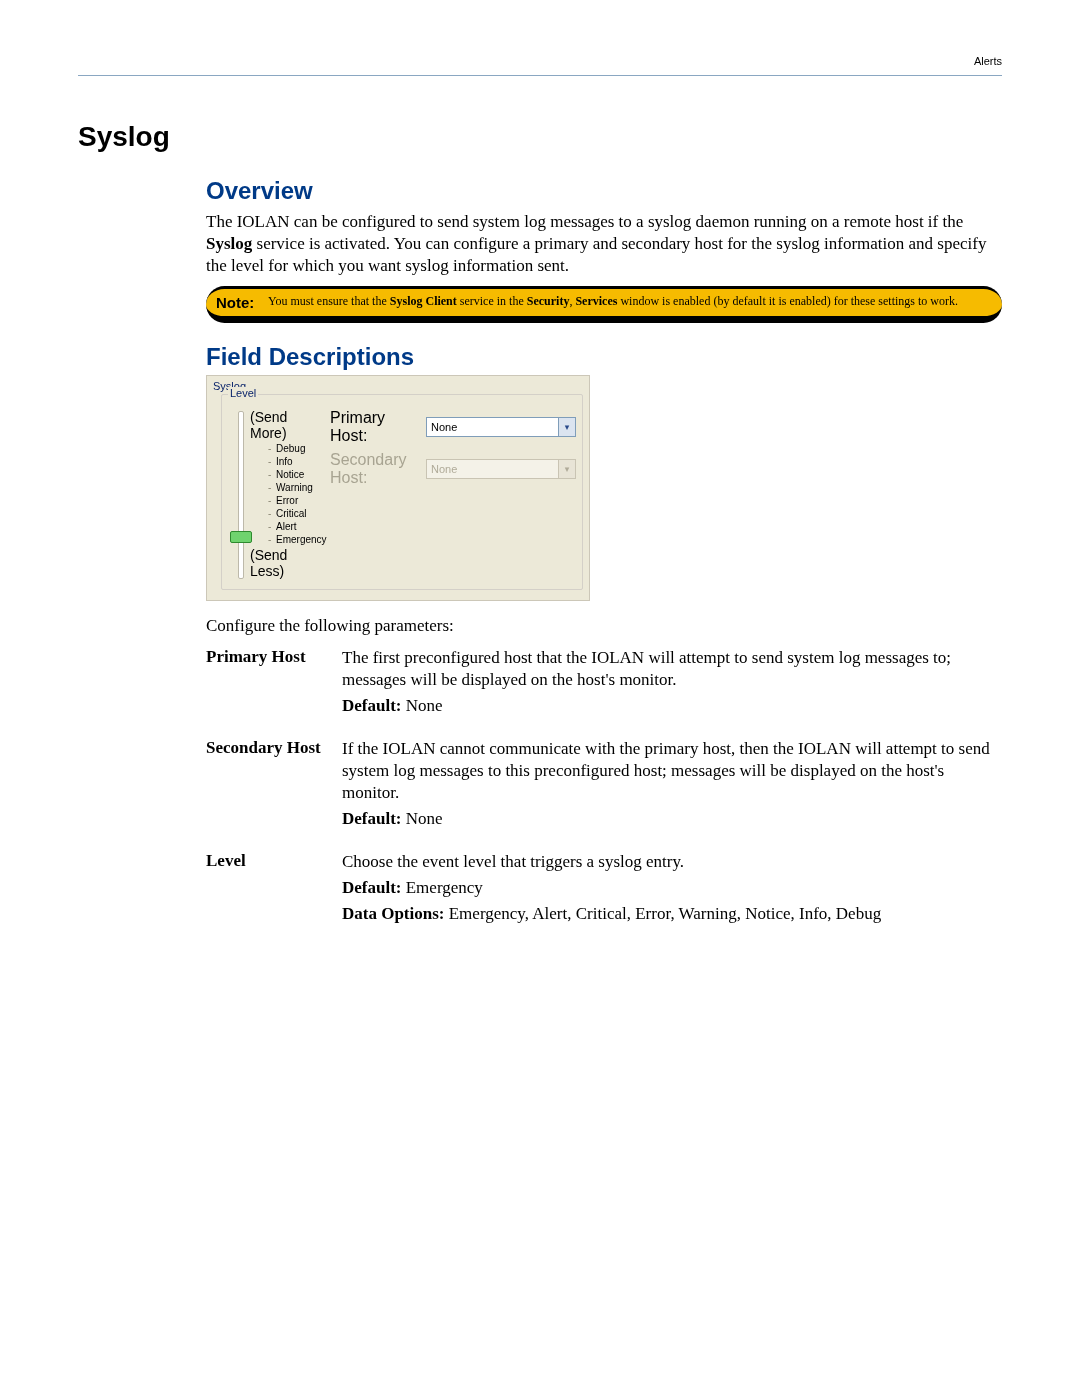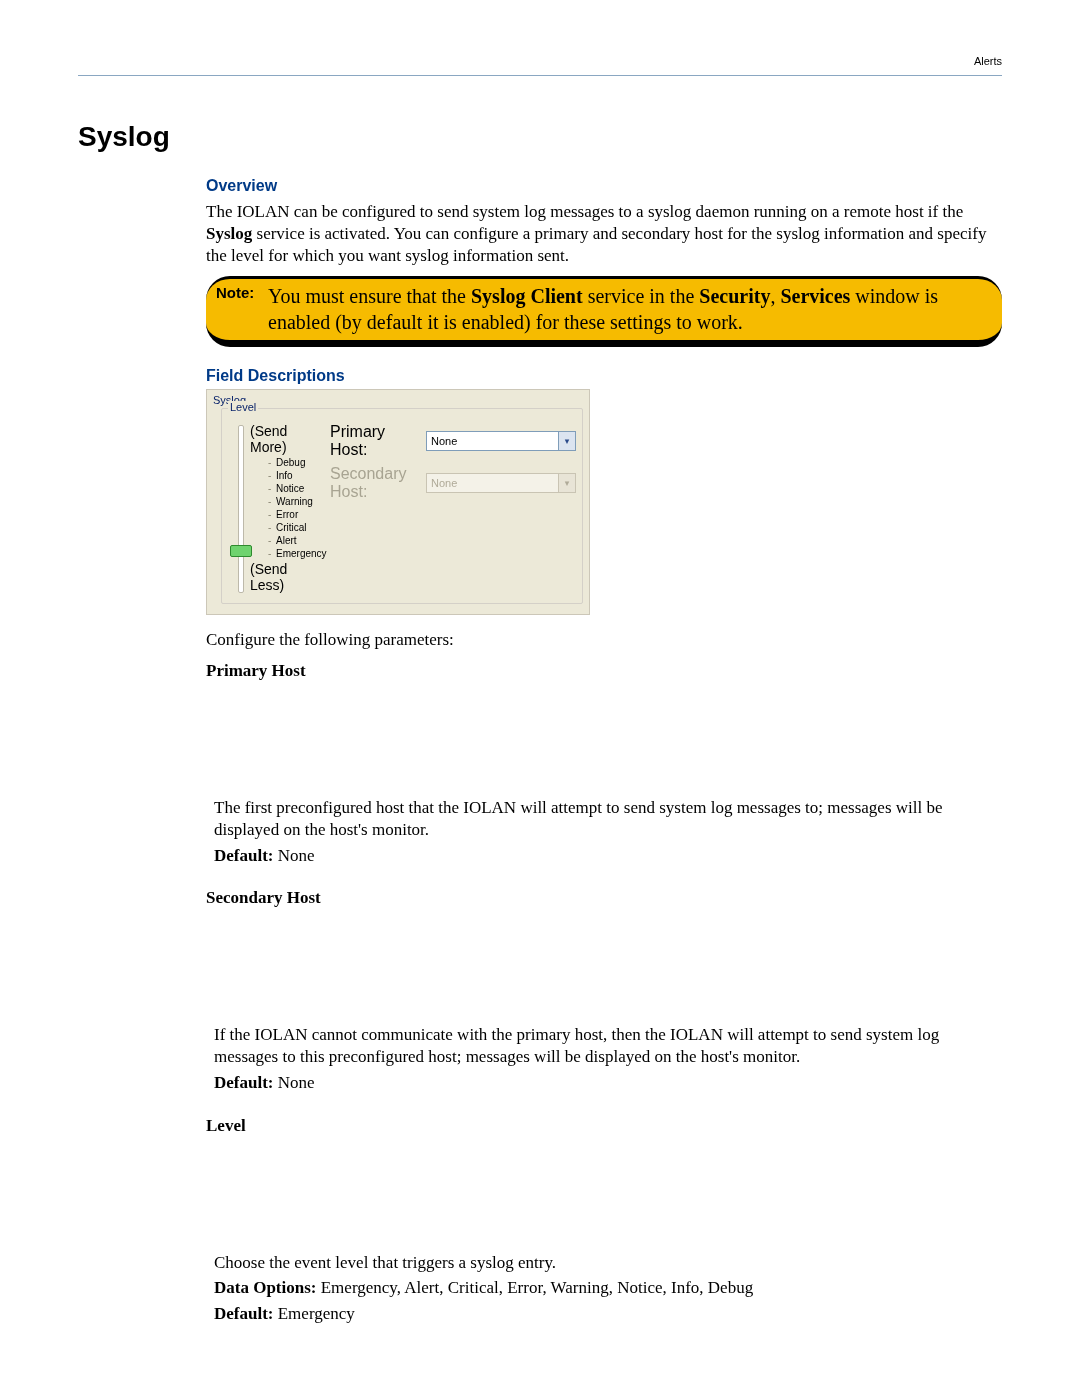--- a/index.html
+++ b/index.html
@@ -30,21 +30,21 @@
   }
   h1.section-title {
     font-family: Arial, Helvetica, sans-serif;
     font-weight: bold;
     font-size: 28px;
     margin: 0 0 24px 0;
   }
   h2.subheading {
     font-family: Arial, Helvetica, sans-serif;
     font-weight: bold;
-    font-size: 16px;
+    font-size: 24px;
     color: #003a87;
     margin: 0 0 4px 0;
   }
   .content-indent {
     margin-left: 128px;
   }
   p.body {
     margin: 6px 0 10px 0;
     line-height: 1.28;
   }
@@ -59,21 +59,21 @@
     border-radius: 24px;
   }
   .note-label {
     font-family: Arial, Helvetica, sans-serif;
     font-weight: bold;
     font-size: 15px;
     width: 52px;
     flex: 0 0 52px;
   }
   .note-body {
-    font-size: 20px;
+    font-size: 12px;
     line-height: 1.28;
   }
 
   
   .ui-panel {
     width: 370px;
     background: #ece9d8;
     border: 1px solid #ccc7b8;
     font-family: "Tahoma", Arial, sans-serif;
     font-size: 11px;
@@ -190,31 +190,30 @@
     background: #e8e4d6;
     border-left-color: #c9c4b3;
     color: #b0ab99;
   }
 
   
   .param-wrap { margin-top: 6px; }
   .param-row {
     display: flex;
     margin-bottom: 18px;
-    flex-direction: column;
   }
   .param-term {
     width: 136px;
     flex: 0 0 136px;
     font-weight: bold;
   }
   .param-def {
     flex: 1;
   }
-  .param-def p { margin: 0 0 4px 8px; line-height: 1.28; }
+  .param-def p { margin: 0 0 4px 0; line-height: 1.28; }
   .def-label { font-weight: bold; }
 
   .page-num {
     text-align: right;
     font-family: Arial, Helvetica, sans-serif;
     font-size: 13px;
     margin-top: 310px;
   }
 </style>
 </head>
@@ -296,20 +295,20 @@
         <div class="param-term">Secondary Host</div>
         <div class="param-def">
           <p>If the IOLAN cannot communicate with the primary host, then the IOLAN will attempt to send system log messages to this preconfigured host; messages will be displayed on the host's monitor.</p>
           <p><span class="def-label">Default:</span><span> None</span></p>
         </div>
       </div>
       <div class="param-row">
         <div class="param-term">Level</div>
         <div class="param-def">
           <p>Choose the event level that triggers a syslog entry.</p>
+          <p><span class="def-label">Default:</span><span> Emergency</span></p>
           <p><span class="def-label">Data Options:</span><span> Emergency, Alert, Critical, Error, Warning, Notice, Info, Debug</span></p>
-          <p><span class="def-label">Default:</span><span> Emergency</span></p>
         </div>
       </div>
     </div>
   </div>
 
 </div>
 
 </body></html>

